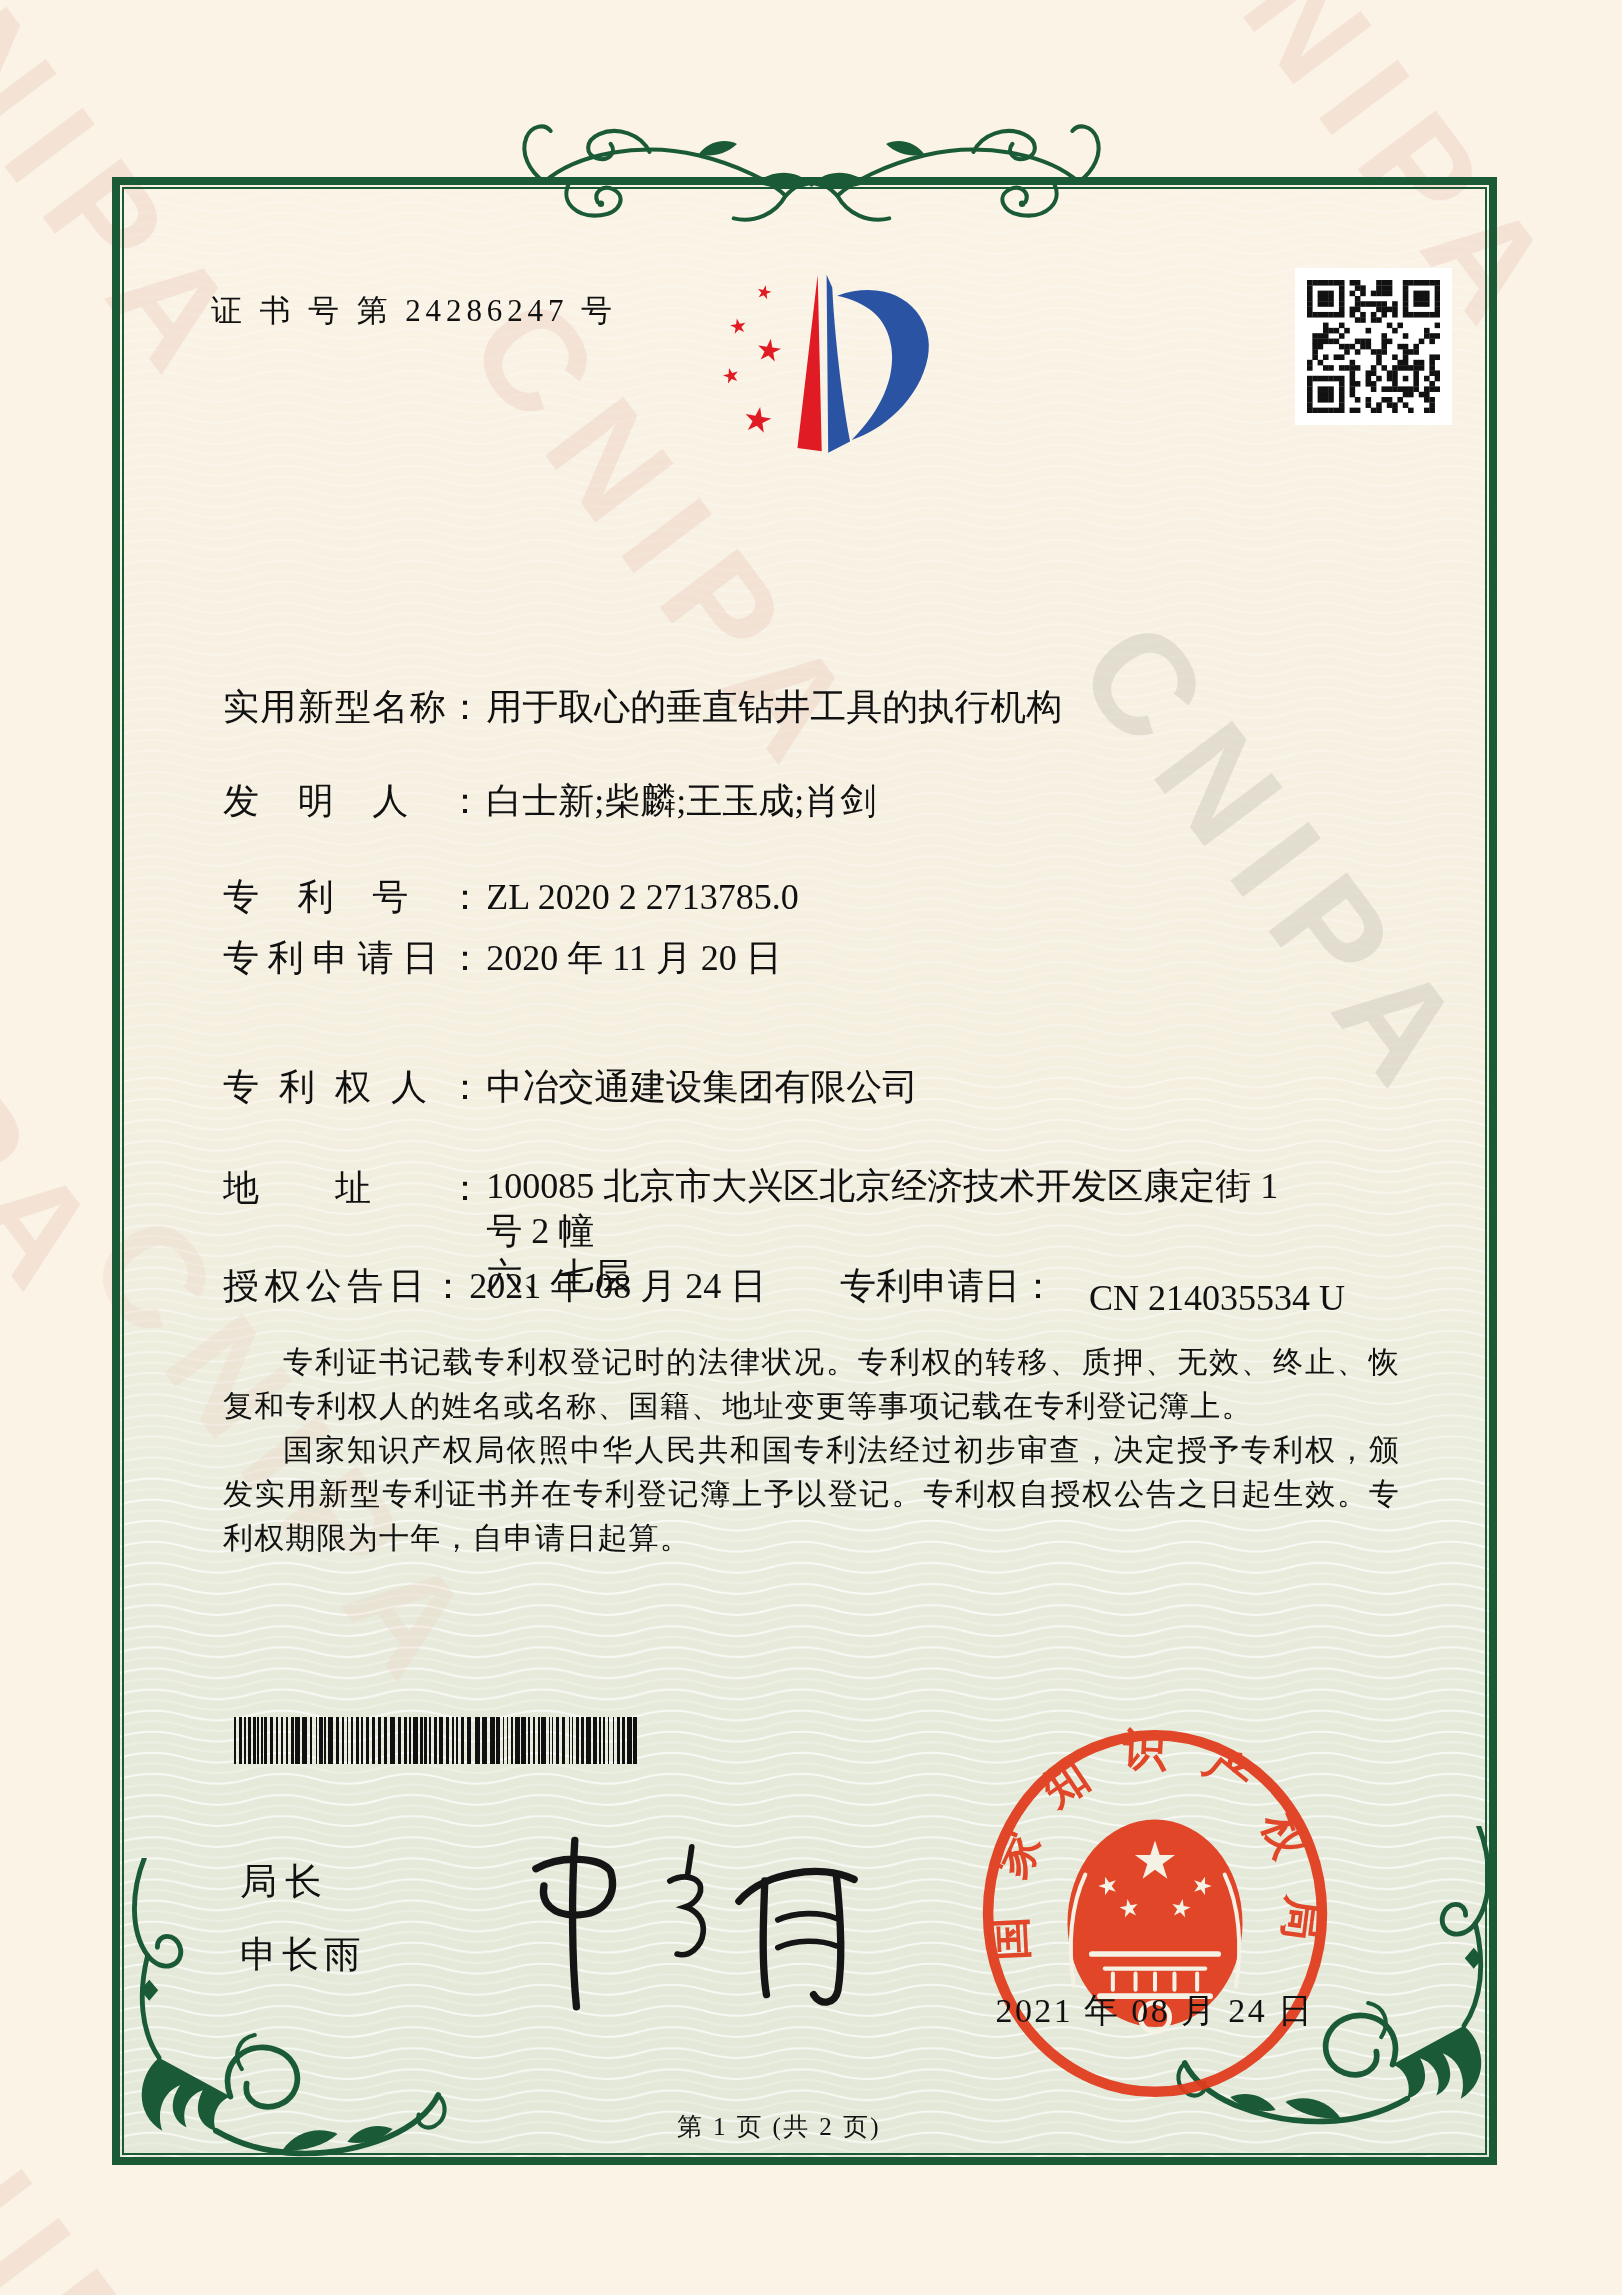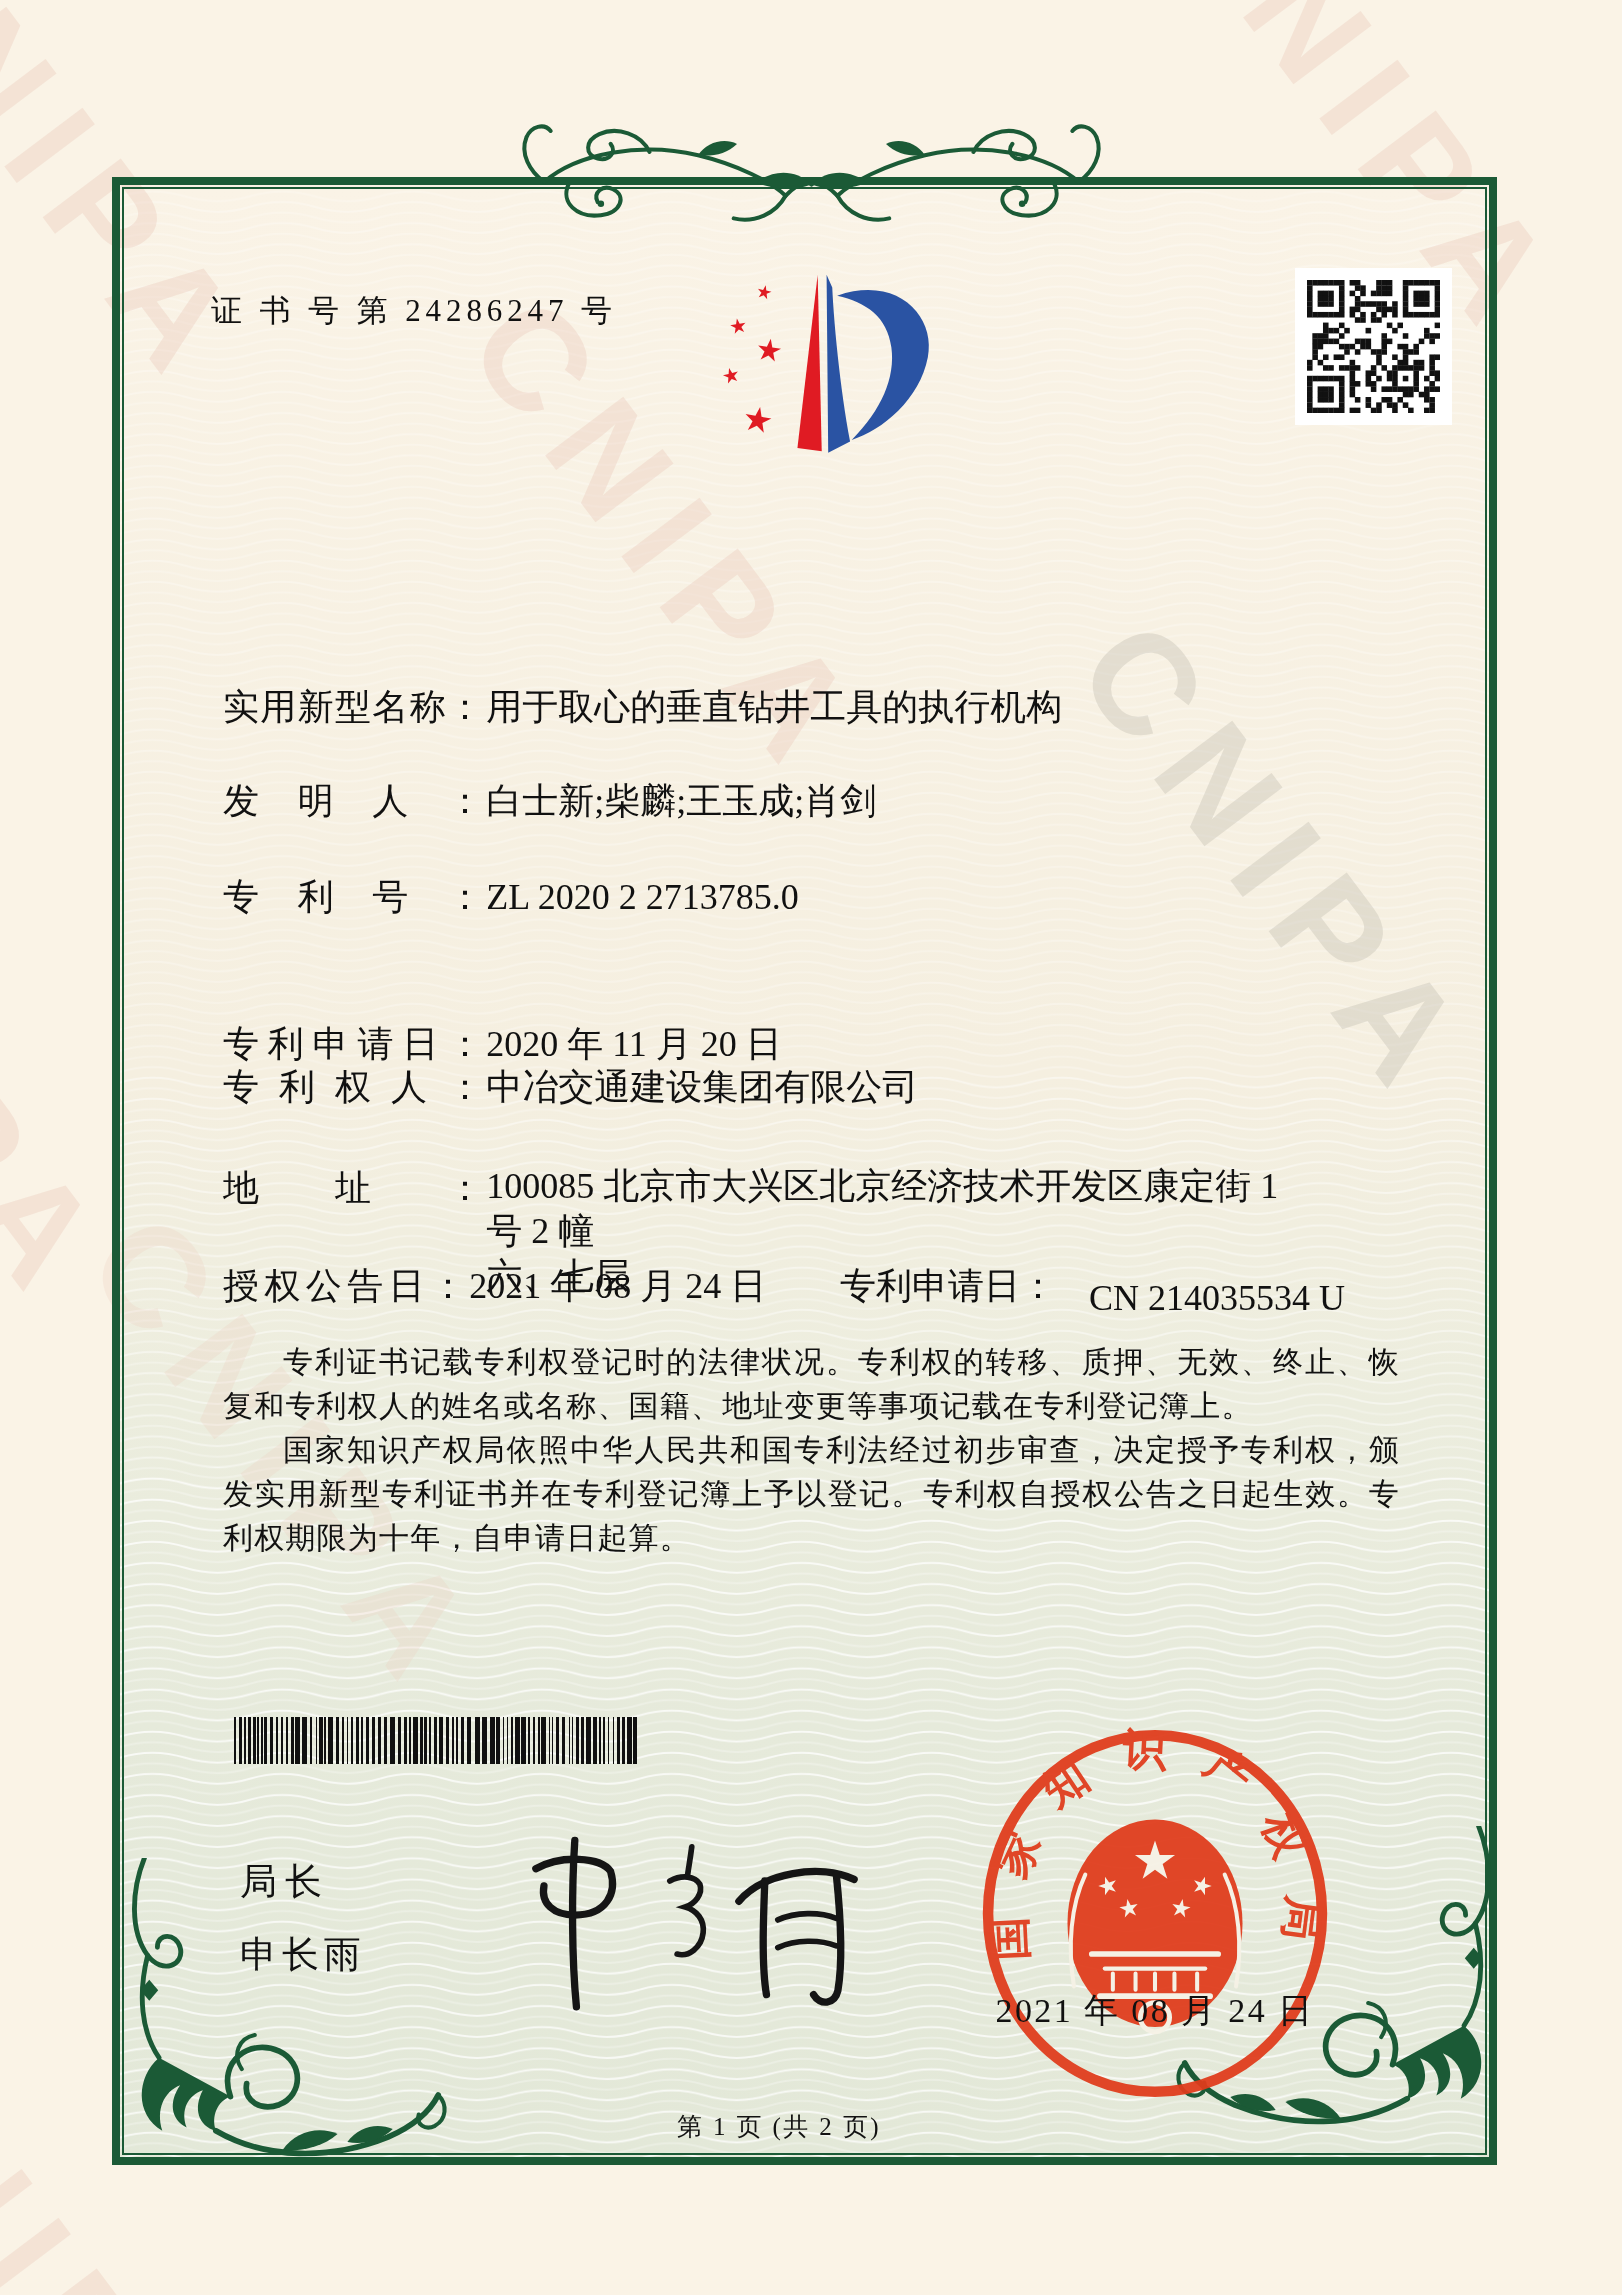--- a/index.html
+++ b/index.html
@@ -432,21 +432,21 @@
 
   <div class="ct frow" style="top:683px">
     <span class="flabel">实用新型名称：</span><span class="fvalue">用于取心的垂直钻井工具的执行机构</span>
   </div>
   <div class="ct frow" style="top:777px">
     <span class="flabel">发明人：</span><span class="fvalue">白士新;柴麟;王玉成;肖剑</span>
   </div>
   <div class="ct frow" style="top:873px">
     <span class="flabel">专利号：</span><span class="fvalue">ZL 2020 2 2713785.0</span>
   </div>
-  <div class="ct frow" style="top:1020px">
+  <div class="ct frow" style="top:934px">
     <span class="flabel">专利申请日：</span><span class="fvalue">2020 年 11 月 20 日</span>
   </div>
   <div class="ct frow" style="top:1063px">
     <span class="flabel">专利权人：</span><span class="fvalue">中冶交通建设集团有限公司</span>
   </div>
   <div class="ct frow" style="top:1164px">
     <span class="flabel">地址：</span><span class="fvalue addrv"><span>100085 北京市大兴区北京经济技术开发区康定街 1 号 2 幢</span><br><span>六、七层</span></span>
   </div>
   <div class="ct frow" style="top:1262px;position:absolute;">
     <span class="flabel" style="width:243px">授权公告日：</span><span class="fvalue">2021 年 08 月 24 日</span>

